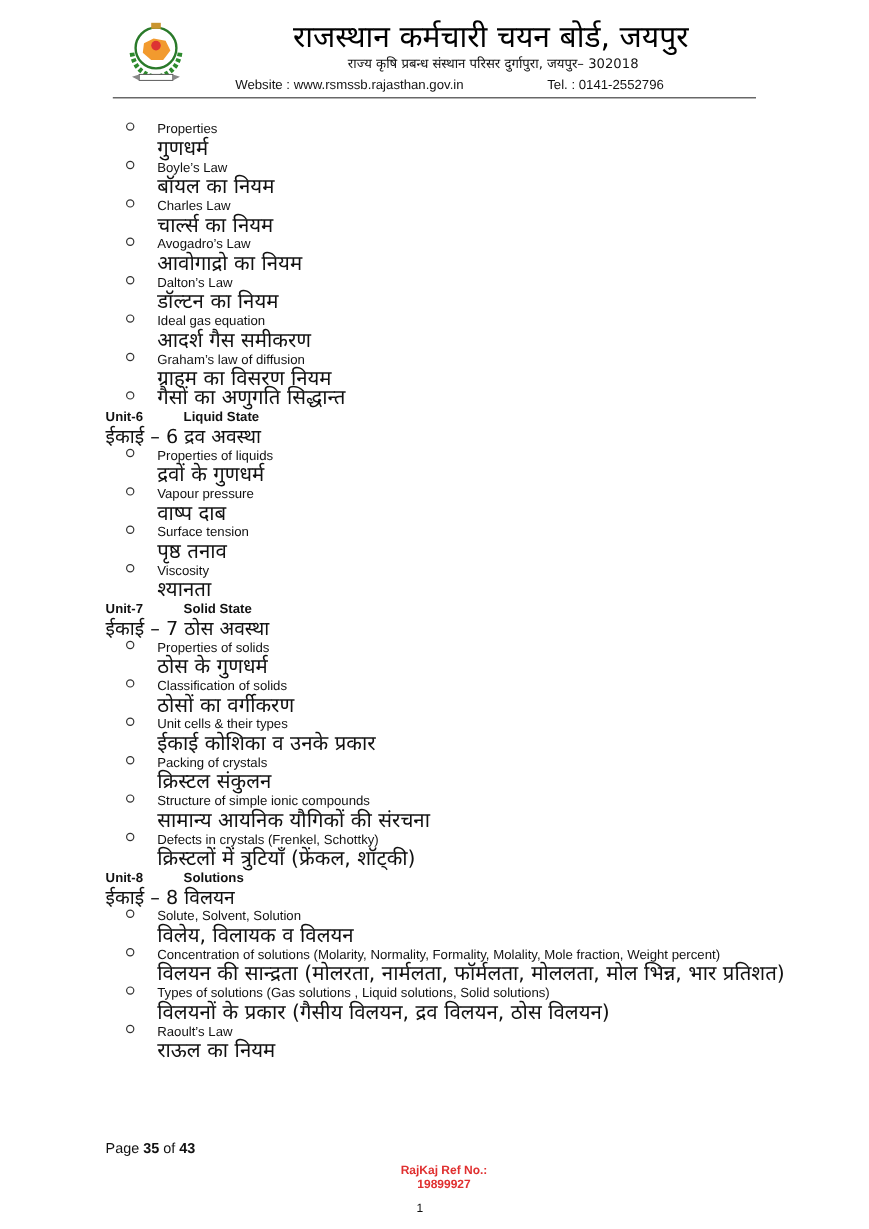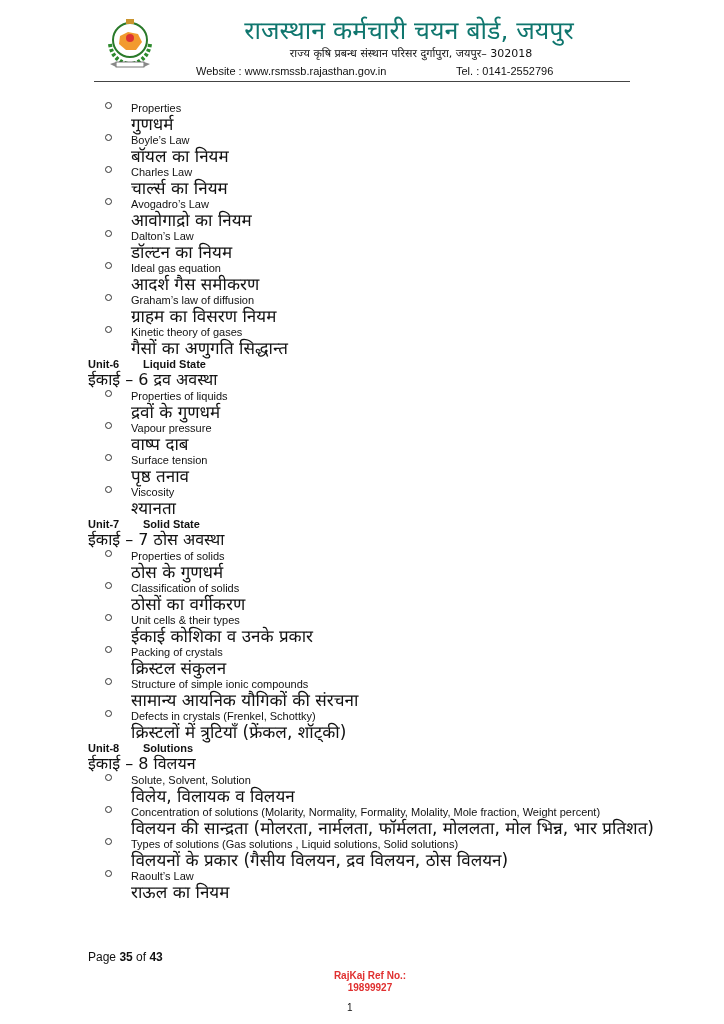--- a/index.html
+++ b/index.html
@@ -1,30 +1,30 @@
 <!DOCTYPE html>
 <html><head>
 <meta charset="utf-8">
 <style>
   html, body { margin:0; padding:0; background:#ffffff; }
   body { width:724px; height:1024px; position:relative; overflow:hidden; font-family:"Liberation Sans", "DejaVu Sans", sans-serif; color:#111; }
   .header { position:absolute; left:96px; top:10px; width:538px; height:72px; }
   .logo { position:absolute; left:8px; top:4px; width:52px; height:58px; }
-  .title { position:absolute; left:108px; top:6px; width:410px; text-align:center; font-family:"DejaVu Sans", sans-serif; font-size:25px; line-height:30px; color:#0f766e; white-space:nowrap; }
+  .title { position:absolute; left:108px; top:6px; width:410px; text-align:center; font-family:"DejaVu Sans", sans-serif; font-size:25px; line-height:30px; color:#000000; white-space:nowrap; }
   .subtitle { position:absolute; left:110px; top:37px; width:410px; text-align:center; font-family:"DejaVu Sans", sans-serif; font-size:11px; line-height:13px; white-space:nowrap; }
   .contact { position:absolute; left:100px; top:54px; width:430px; font-size:11px; line-height:14px; white-space:nowrap; }
   .contact .tel { position:absolute; left:260px; top:0; }
   .rule { position:absolute; left:94px; top:81px; width:536px; height:1px; background:#444; }
   .content { position:absolute; left:88px; top:100px; width:560px; }
   .item { position:relative; padding-left:43px; margin:0; }
   .bullet { position:absolute; left:17px; top:2px; width:5px; height:5px; border:1px solid #333; border-radius:50%; }
   .en { font-size:11px; line-height:16px; white-space:nowrap; }
   .hi { font-family:"DejaVu Sans", sans-serif; font-size:17px; line-height:16px; white-space:nowrap; }
   .unit-head { font-size:11px; line-height:16px; font-weight:bold; white-space:nowrap; }
-  .unit-head .unit-name { position:absolute; left:55px; }
+  .unit-head .unit-name { position:absolute; left:65px; }
   .unit-head { position:relative; }
   .unit-hi { font-family:"DejaVu Sans", sans-serif; font-size:16px; line-height:16px; white-space:nowrap; }
   .footer-page { position:absolute; left:88px; top:950px; font-size:12px; }
   .footer-page b { font-weight:bold; }
   .ref { position:absolute; left:330px; top:970px; width:80px; text-align:center; color:#e03030; font-weight:bold; font-size:10px; line-height:12px; }
   .pageno { position:absolute; left:347px; top:1002px; font-size:10px; }
 </style>
 </head>
 <body>
 
@@ -81,21 +81,20 @@
         <div class="en">Ideal gas equation</div>
         <div class="hi">आदर्श गैस समीकरण</div>
       </div>
     <div class="item">
         <span class="bullet"></span>
         <div class="en">Graham’s law of diffusion</div>
         <div class="hi">ग्राहम का विसरण नियम</div>
       </div>
     <div class="item">
         <span class="bullet"></span>
-        <div class="en">Kinetic theory of gases</div>
         <div class="hi">गैसों का अणुगति सिद्धान्त</div>
       </div>
   </div>
 
   <div>
     <div class="unit-head"><span>Unit-6</span><span class="unit-name">Liquid State</span></div>
     <div class="unit-hi">ईकाई – 6   द्रव अवस्था</div>
     <div class="item">
         <span class="bullet"></span>
         <div class="en">Properties of liquids</div>

